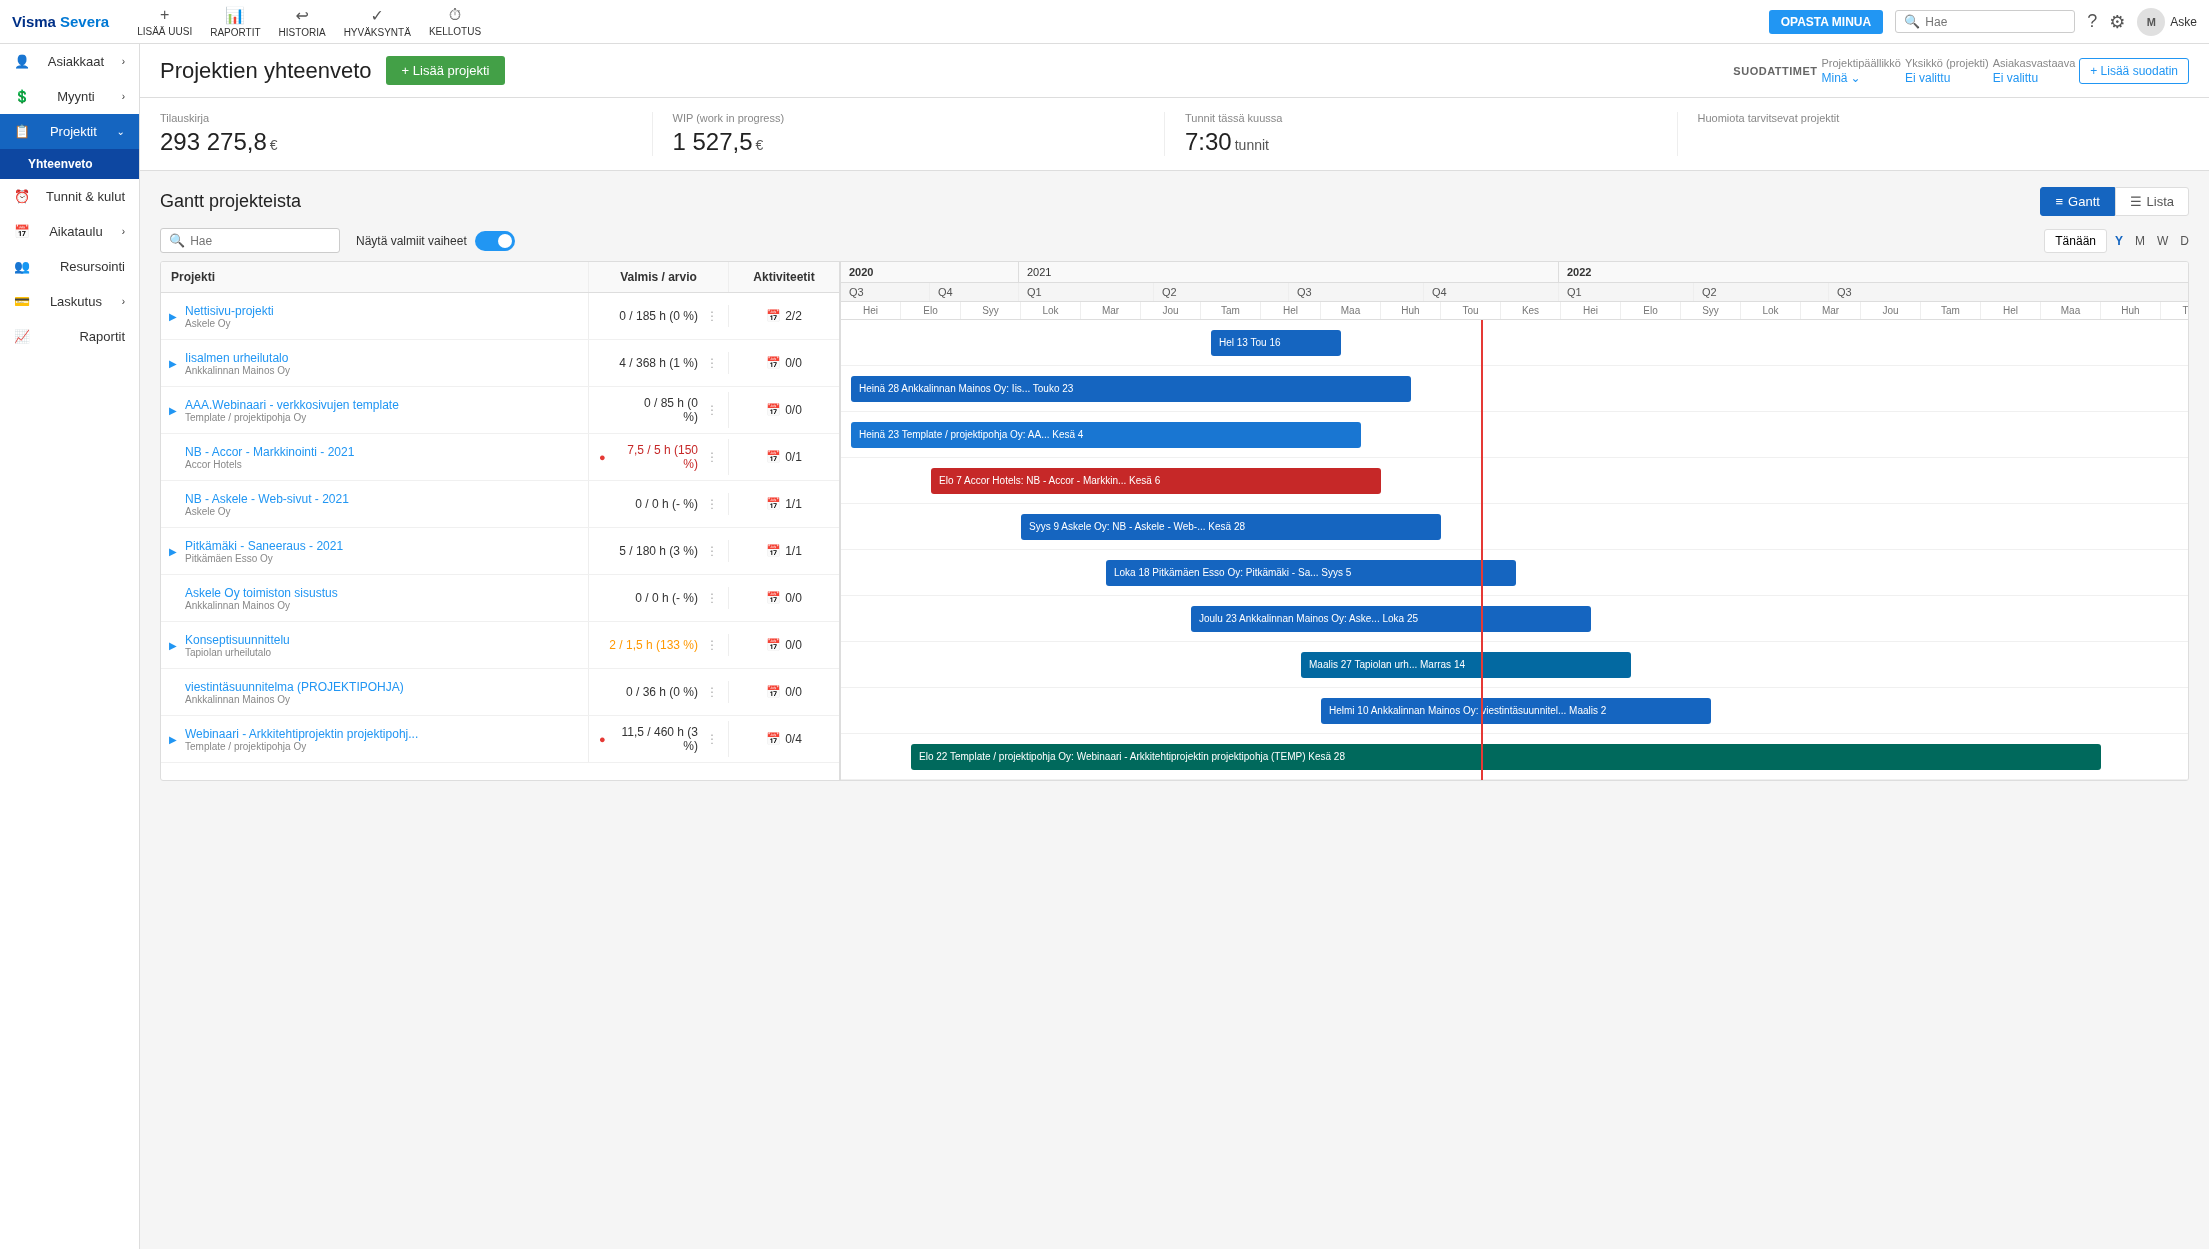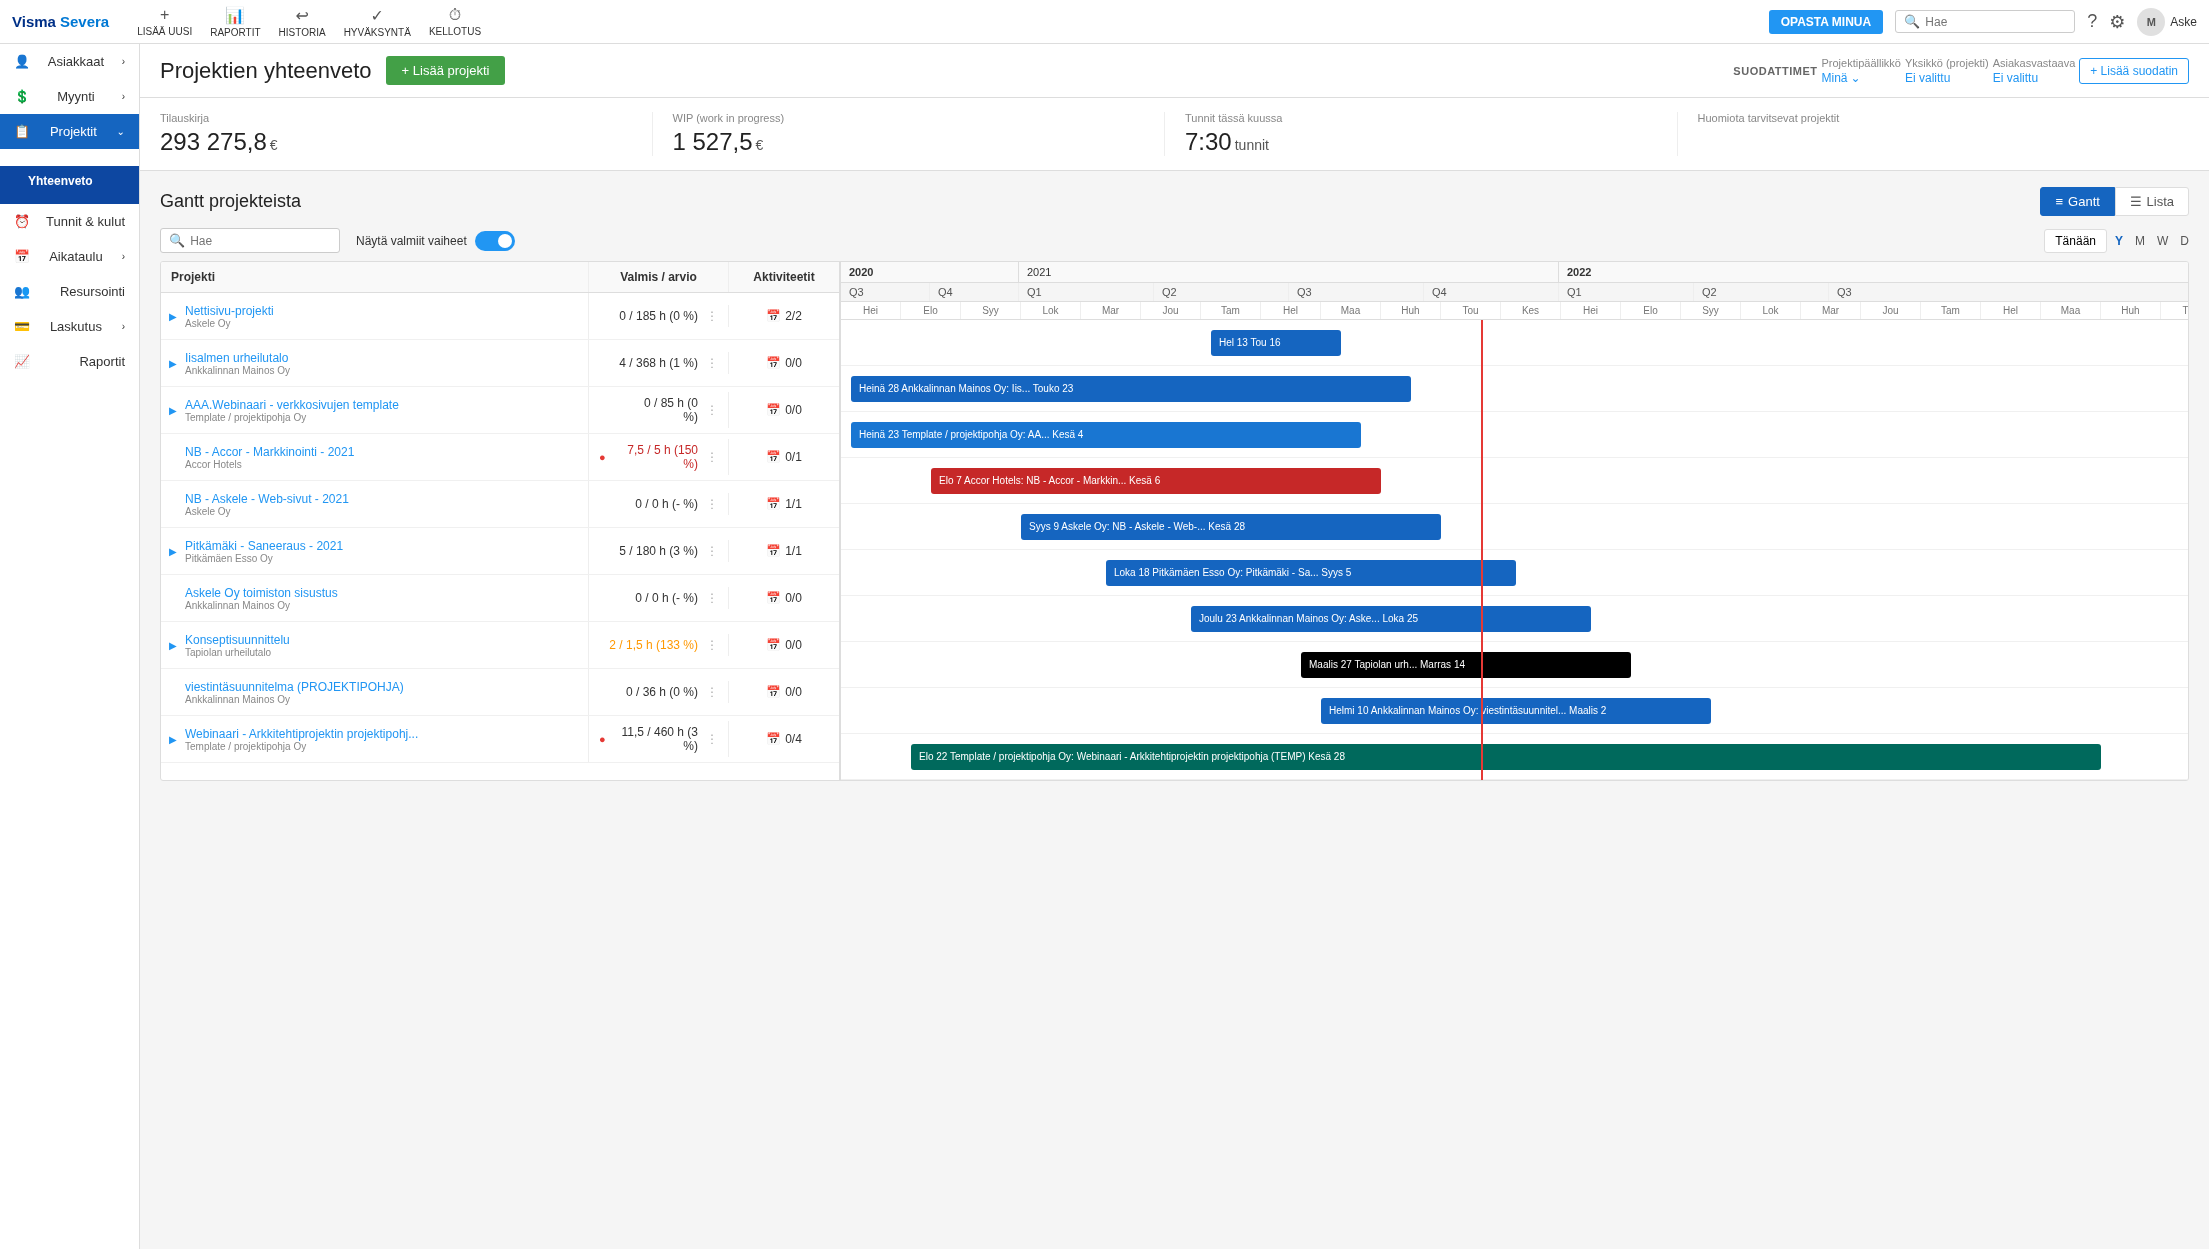--- a/index.html
+++ b/index.html
@@ -22,21 +22,21 @@
     .user-avatar { display: flex; align-items: center; gap: 5px; cursor: pointer; font-size: 12px; }
     .avatar-circle { width: 28px; height: 28px; border-radius: 50%; background: #e0e0e0; display: flex; align-items: center; justify-content: center; font-weight: bold; color: #555; font-size: 11px; }
 
     
     .layout { display: flex; height: calc(100vh - 44px); }
     .sidebar { width: 140px; background: #fff; border-right: 1px solid #ddd; flex-shrink: 0; }
     .sidebar-item { display: flex; align-items: center; justify-content: space-between; padding: 10px 14px; cursor: pointer; color: #333; font-size: 13px; }
     .sidebar-item.active { background: #1565c0; color: #fff; }
     .sidebar-item .chevron { font-size: 10px; }
     .sidebar-sub { background: #1565c0; }
-    .sidebar-sub-item { padding: 8px 14px 16px 28px; color: #cce4ff; cursor: pointer; font-size: 12px; margin-top: 17px; }
+    .sidebar-sub-item { padding: 8px 14px 8px 28px; color: #cce4ff; cursor: pointer; font-size: 12px; }
     .sidebar-sub-item.active-sub { color: #fff; font-weight: bold; background: #0d47a1; }
 
     
     .main { flex: 1; overflow: auto; background: #f5f5f5; }
 
     
     .page-header { background: #fff; padding: 12px 20px; display: flex; align-items: center; gap: 14px; border-bottom: 1px solid #ddd; }
     .page-title { font-size: 22px; font-weight: 300; color: #222; }
     .add-project-btn { background: #43a047; color: #fff; border: none; padding: 7px 16px; border-radius: 3px; cursor: pointer; font-size: 13px; display: flex; align-items: center; gap: 5px; }
     .filters-section { margin-left: auto; display: flex; align-items: center; gap: 4px; }
@@ -557,21 +557,21 @@
                   <div class="gantt-bar-row" style="position: relative; min-height: 46px; border-bottom: 1px solid rgb(240, 240, 240); display: flex; align-items: center;">
                     <div class="gantt-bar" style="position: absolute; left: 180px; width: 420px; height: 26px; border-radius: 3px; background: rgb(21, 101, 192); display: flex; align-items: center; padding: 0px 8px; font-size: 10px; color: rgb(255, 255, 255); white-space: nowrap; overflow: hidden; cursor: pointer;">Syys 9   Askele Oy: NB - Askele - Web-...   Kesä 28</div>
                   </div>
                   <div class="gantt-bar-row" style="position: relative; min-height: 46px; border-bottom: 1px solid rgb(240, 240, 240); display: flex; align-items: center;">
                     <div class="gantt-bar" style="position: absolute; left: 265px; width: 410px; height: 26px; border-radius: 3px; background: rgb(21, 101, 192); display: flex; align-items: center; padding: 0px 8px; font-size: 10px; color: rgb(255, 255, 255); white-space: nowrap; overflow: hidden; cursor: pointer;">Loka 18   Pitkämäen Esso Oy: Pitkämäki - Sa...   Syys 5</div>
                   </div>
                   <div class="gantt-bar-row" style="position: relative; min-height: 46px; border-bottom: 1px solid rgb(240, 240, 240); display: flex; align-items: center;">
                     <div class="gantt-bar" style="position: absolute; left: 350px; width: 400px; height: 26px; border-radius: 3px; background: rgb(21, 101, 192); display: flex; align-items: center; padding: 0px 8px; font-size: 10px; color: rgb(255, 255, 255); white-space: nowrap; overflow: hidden; cursor: pointer;">Joulu 23   Ankkalinnan Mainos Oy: Aske...   Loka 25</div>
                   </div>
                   <div class="gantt-bar-row" style="position: relative; min-height: 46px; border-bottom: 1px solid rgb(240, 240, 240); display: flex; align-items: center;">
-                    <div class="gantt-bar" style="position: absolute; left: 460px; width: 330px; height: 26px; border-radius: 3px; background: #000000; display: flex; align-items: center; padding: 0px 8px; font-size: 10px; color: rgb(255, 255, 255); white-space: nowrap; overflow: hidden; cursor: pointer;">Maalis 27   Tapiolan urh...   Marras 14</div>
+                    <div class="gantt-bar" style="position: absolute; left: 460px; width: 330px; height: 26px; border-radius: 3px; background: #0369a1; display: flex; align-items: center; padding: 0px 8px; font-size: 10px; color: rgb(255, 255, 255); white-space: nowrap; overflow: hidden; cursor: pointer;">Maalis 27   Tapiolan urh...   Marras 14</div>
                   </div>
                   <div class="gantt-bar-row" style="position: relative; min-height: 46px; border-bottom: 1px solid rgb(240, 240, 240); display: flex; align-items: center;">
                     <div class="gantt-bar" style="position: absolute; left: 480px; width: 390px; height: 26px; border-radius: 3px; background: rgb(21, 101, 192); display: flex; align-items: center; padding: 0px 8px; font-size: 10px; color: rgb(255, 255, 255); white-space: nowrap; overflow: hidden; cursor: pointer;">Helmi 10   Ankkalinnan Mainos Oy: viestintäsuunnitel...   Maalis 2</div>
                   </div>
                   <div class="gantt-bar-row" style="position: relative; min-height: 46px; border-bottom: 1px solid rgb(240, 240, 240); display: flex; align-items: center;">
                     <div class="gantt-bar" style="position: absolute; left: 70px; width: 1190px; height: 26px; border-radius: 3px; background: rgb(0, 105, 92); display: flex; align-items: center; padding: 0px 8px; font-size: 10px; color: rgb(255, 255, 255); white-space: nowrap; overflow: hidden; cursor: pointer;">Elo 22   Template / projektipohja Oy: Webinaari - Arkkitehtiprojektin projektipohja (TEMP)   Kesä 28</div>
                   </div>
                 </div>
             </div>
           </div>

